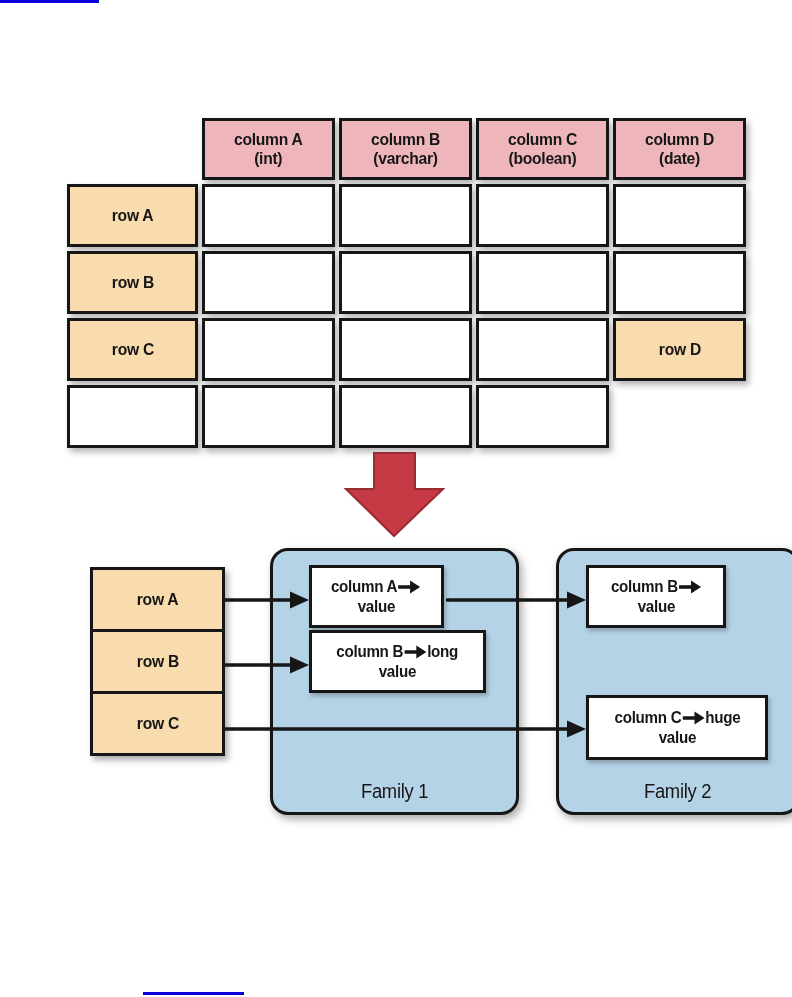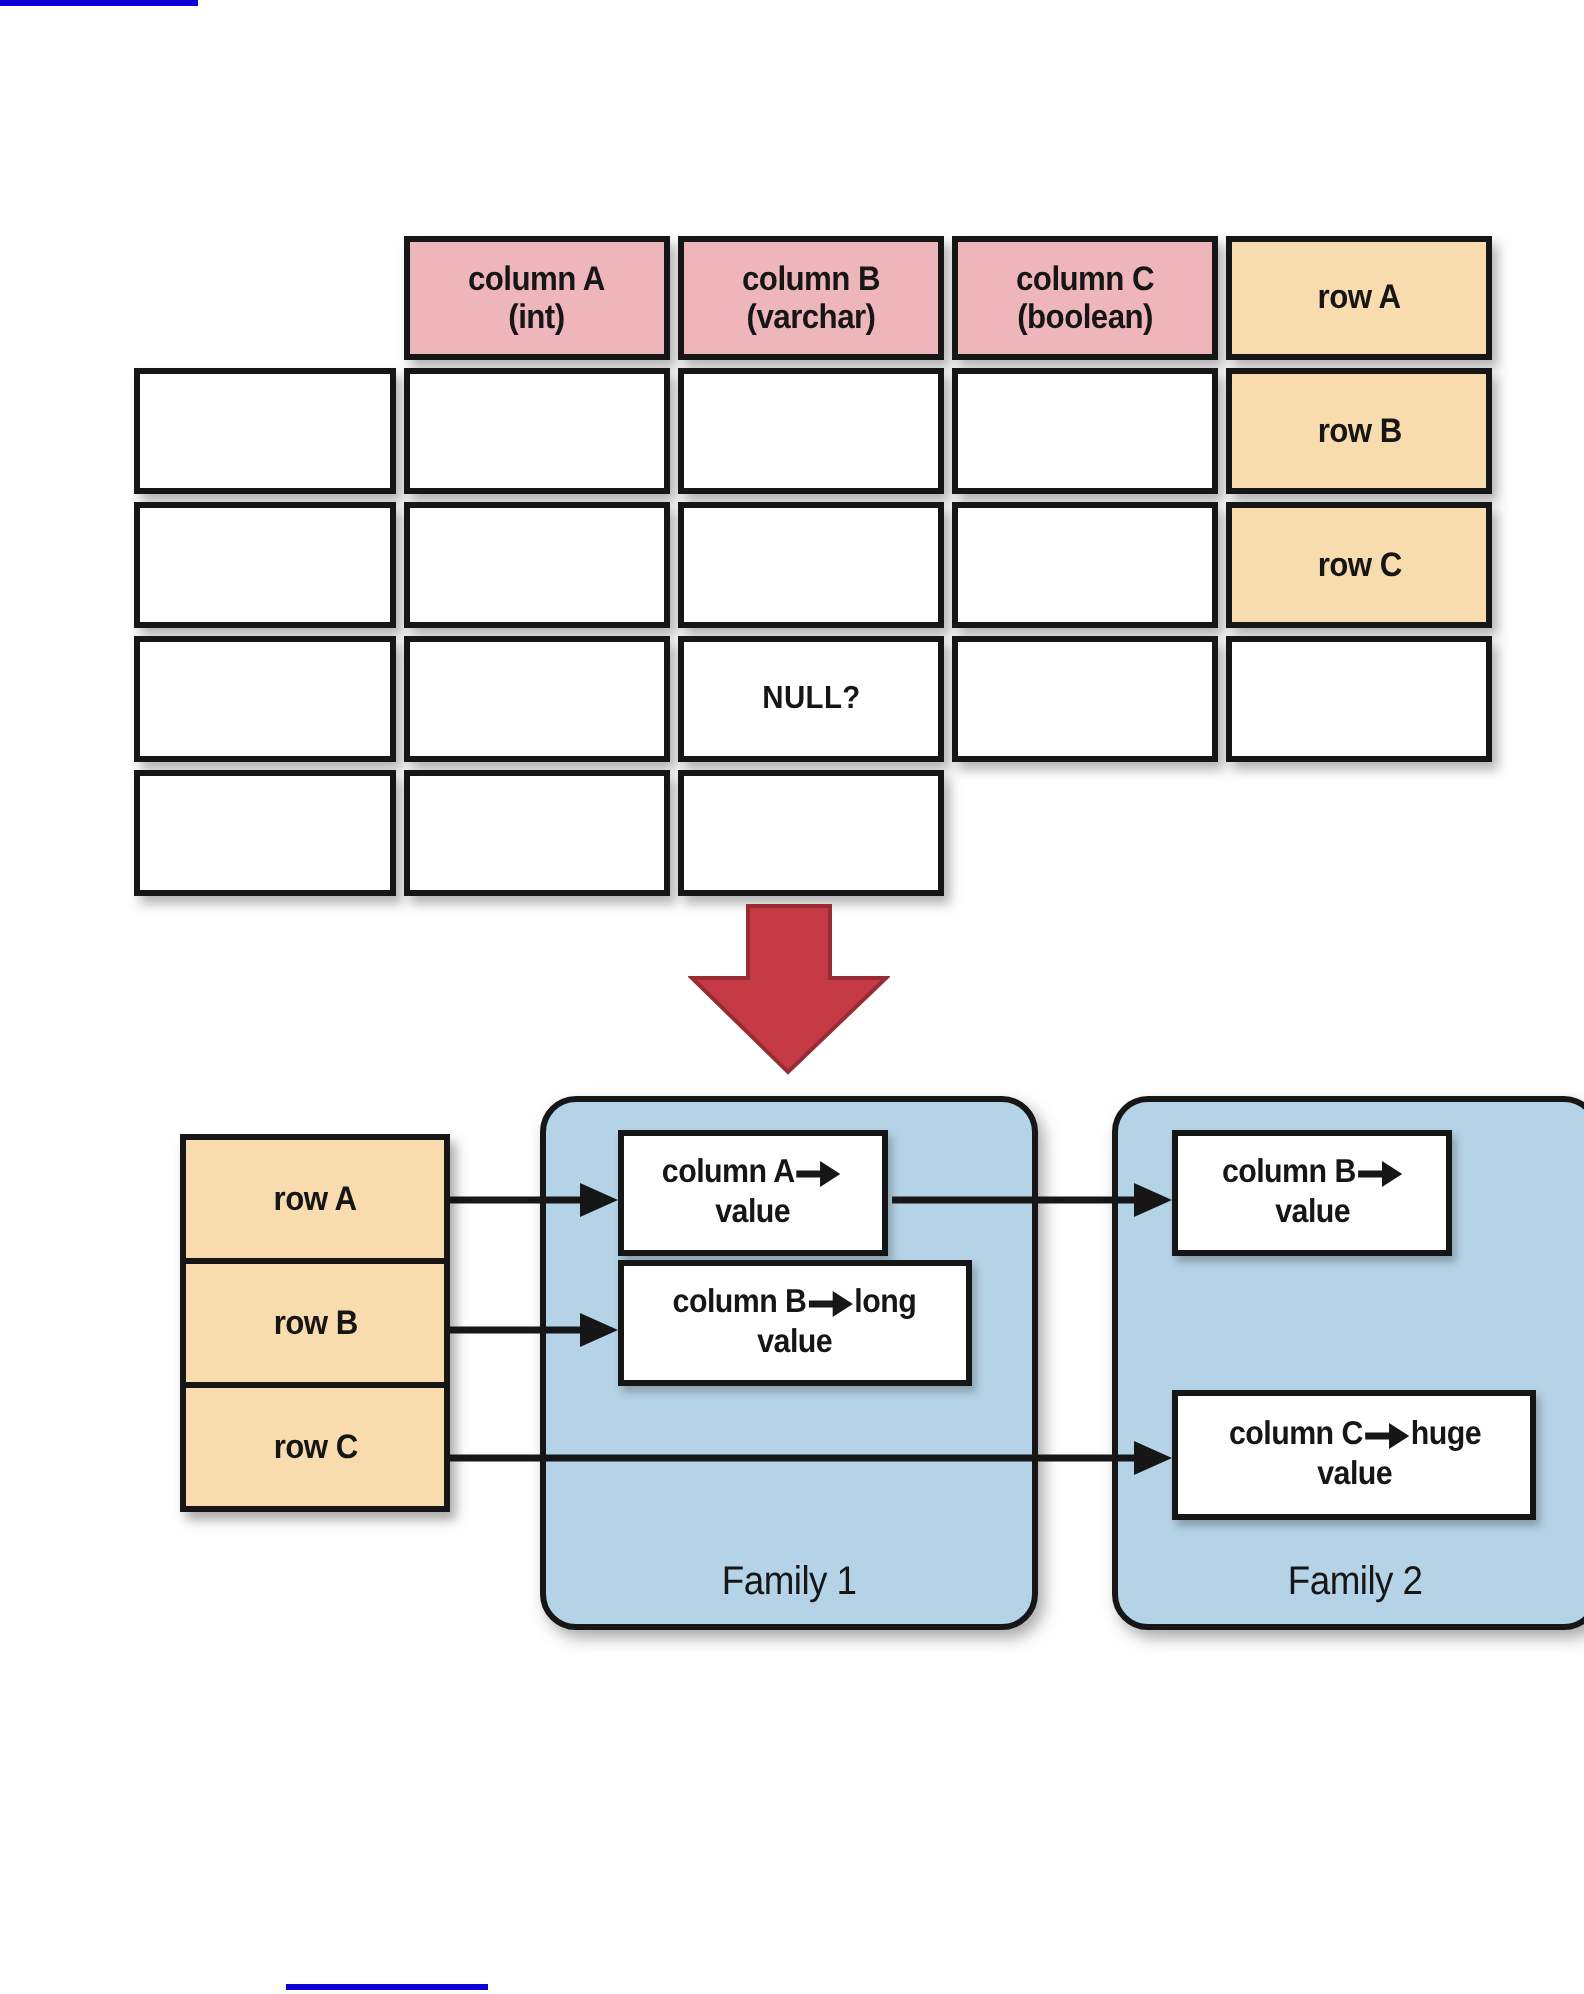--- a/index.html
+++ b/index.html
@@ -77,20 +77,26 @@
       <span>column B</span><br>
       <span>(varchar)</span>
     </div>
   </div>
   <div class="cell hcell">
     <div class="condblk" style="text-align:center;">
       <span>column C</span><br>
       <span>(boolean)</span>
     </div>
   </div>
+  <div class="cell hcell">
+    <div class="condblk" style="text-align:center;">
+      <span>column D</span><br>
+      <span>(date)</span>
+    </div>
+  </div>
 
   <div class="cell rcell">
       <span class="cond">row A</span>
     </div>
   <div class="cell"></div>
   <div class="cell"></div>
   <div class="cell"></div>
   <div class="cell"></div>
 
   <div class="cell rcell">
@@ -99,25 +105,25 @@
   <div class="cell"></div>
   <div class="cell"></div>
   <div class="cell"></div>
   <div class="cell"></div>
 
   <div class="cell rcell">
       <span class="cond">row C</span>
     </div>
   <div class="cell"></div>
   <div class="cell"></div>
-  <div class="cell">
-      <span class="nulltxt cond">NULL?</span>
-    </div>
-  <div class="cell"></div>
-
+  <div class="cell"></div>
+
+  <div class="cell rcell">
+      <span class="cond">row D</span>
+    </div>
   <div class="cell"></div>
   <div class="cell"></div>
   <div class="cell"></div>
   <div class="cell"></div>
 </div>
 
 <svg class="red-arrow" width="101" height="86" viewBox="0 0 101 86">
   <polygon points="30,1 71,1 71,37 99,37 50,84 2,37 30,37" fill="#c63a45" stroke="#992b33" stroke-width="2" stroke-linejoin="miter"></polygon>
 </svg>
 

